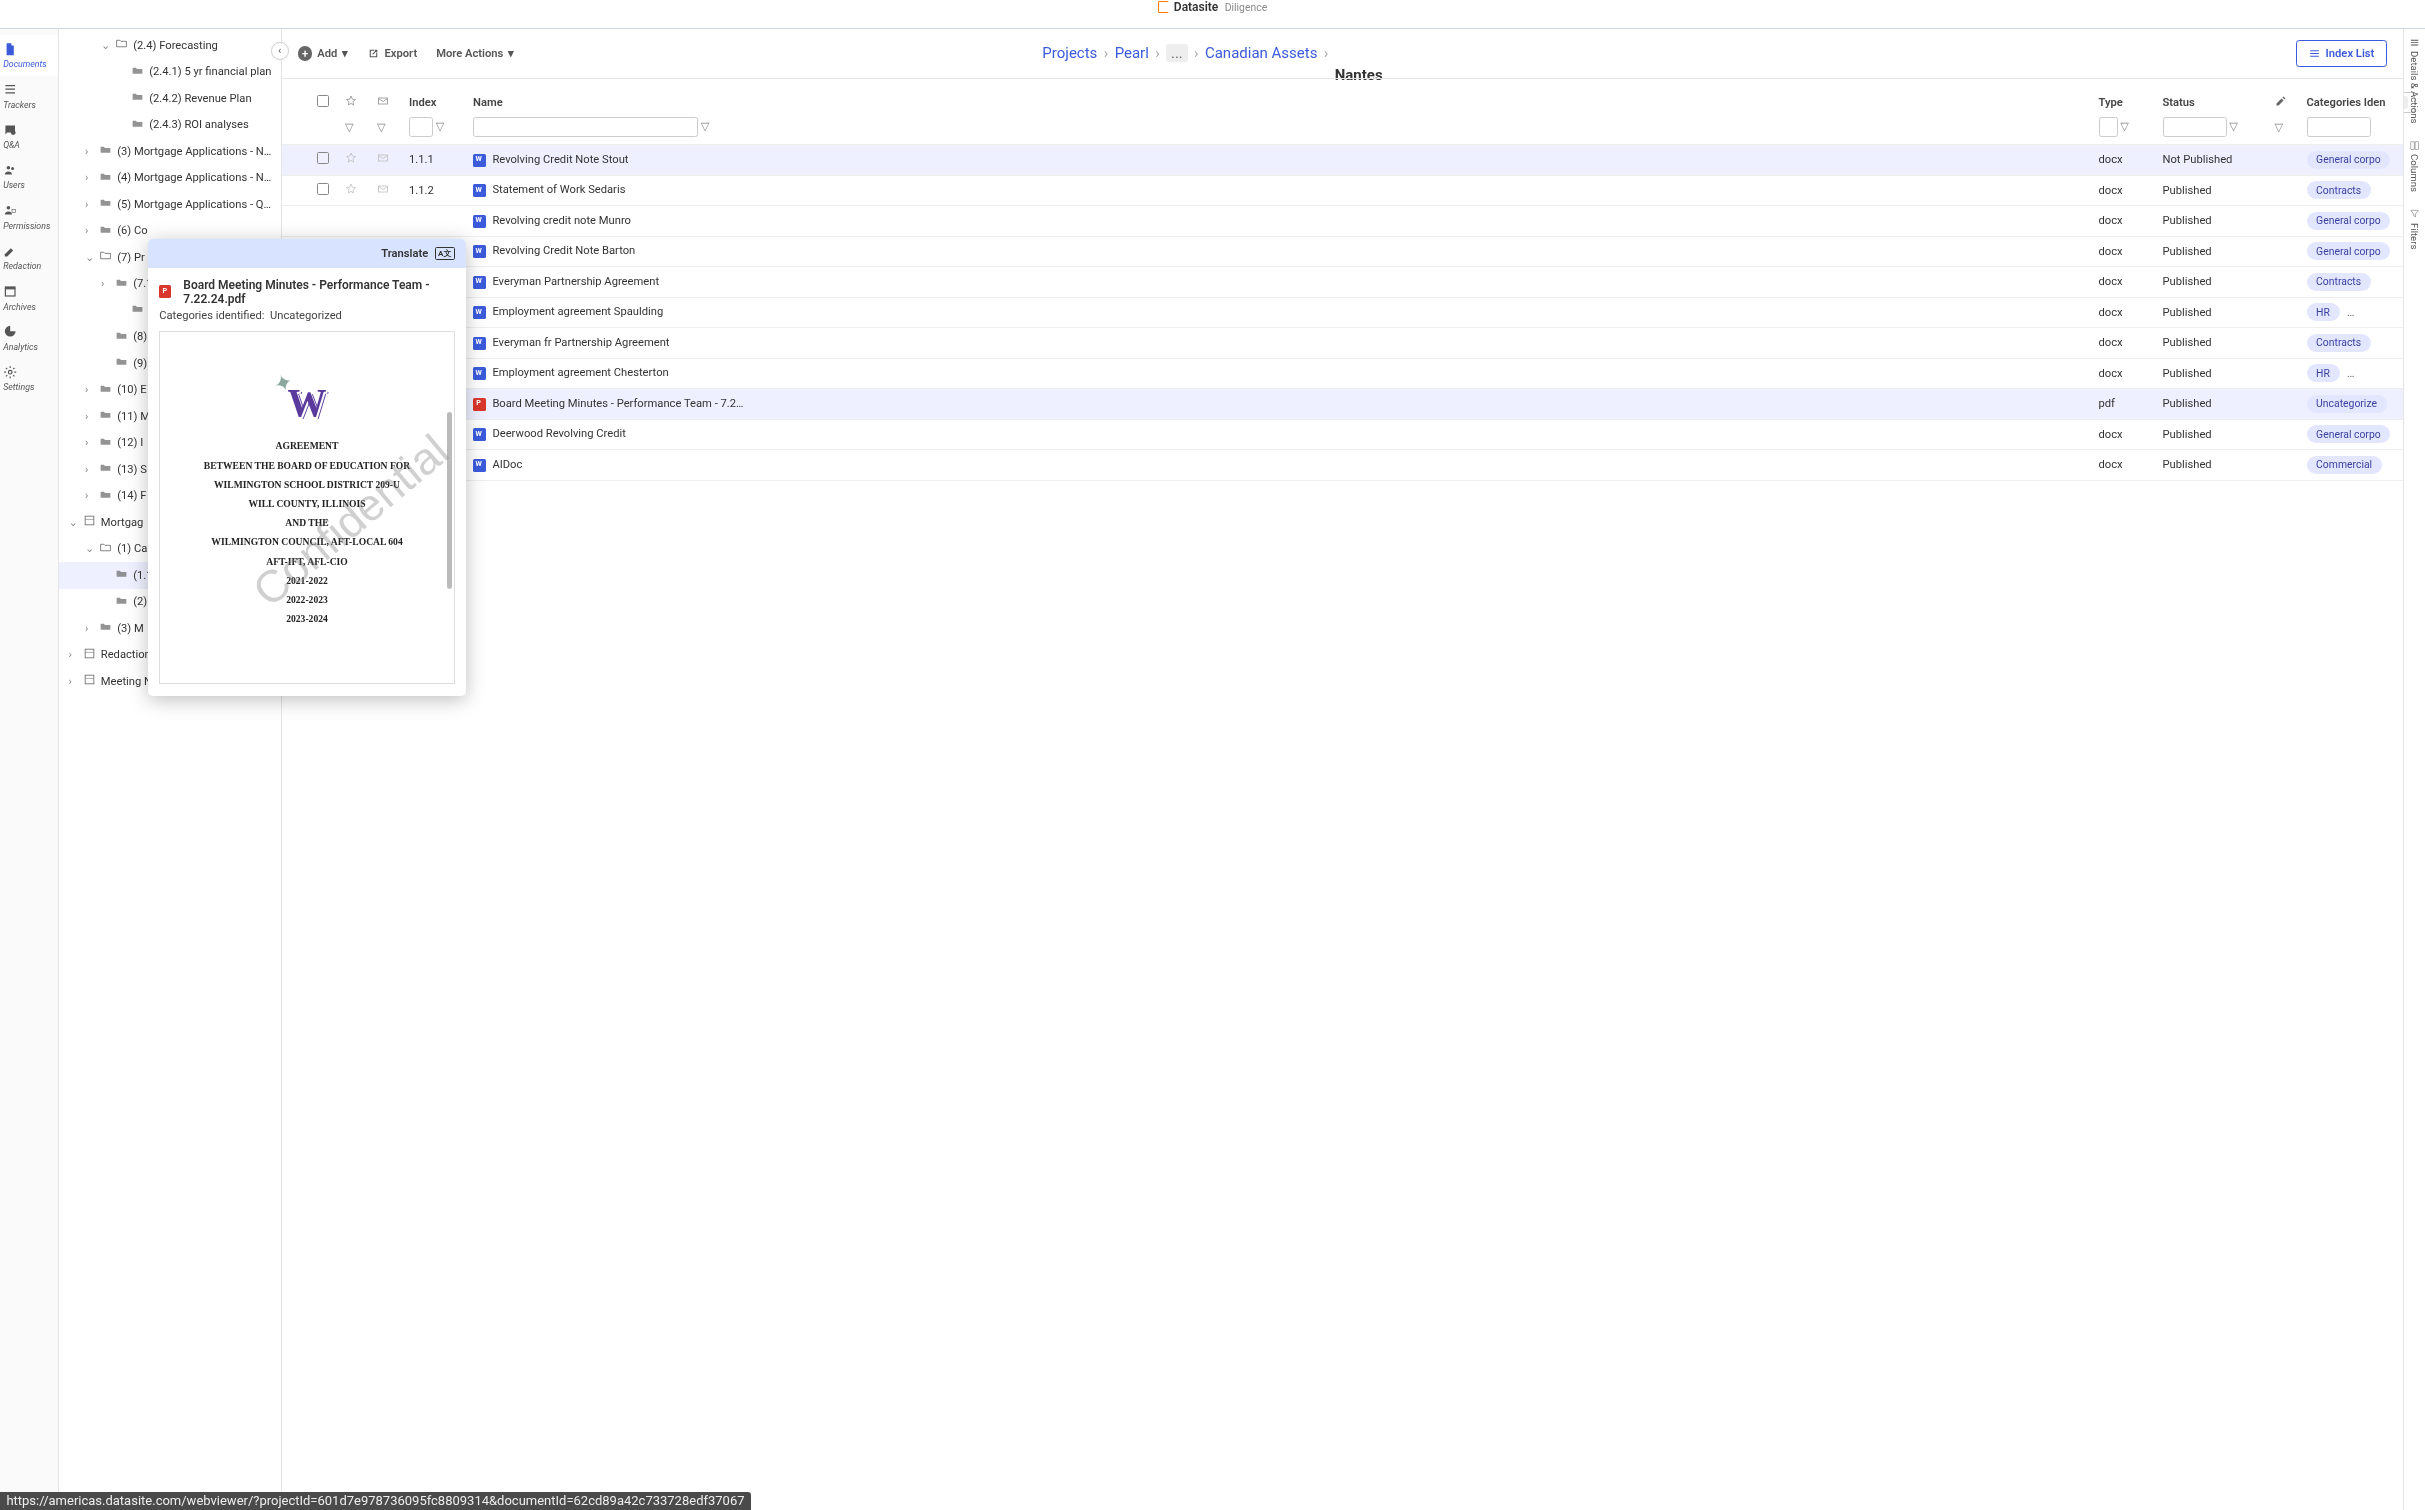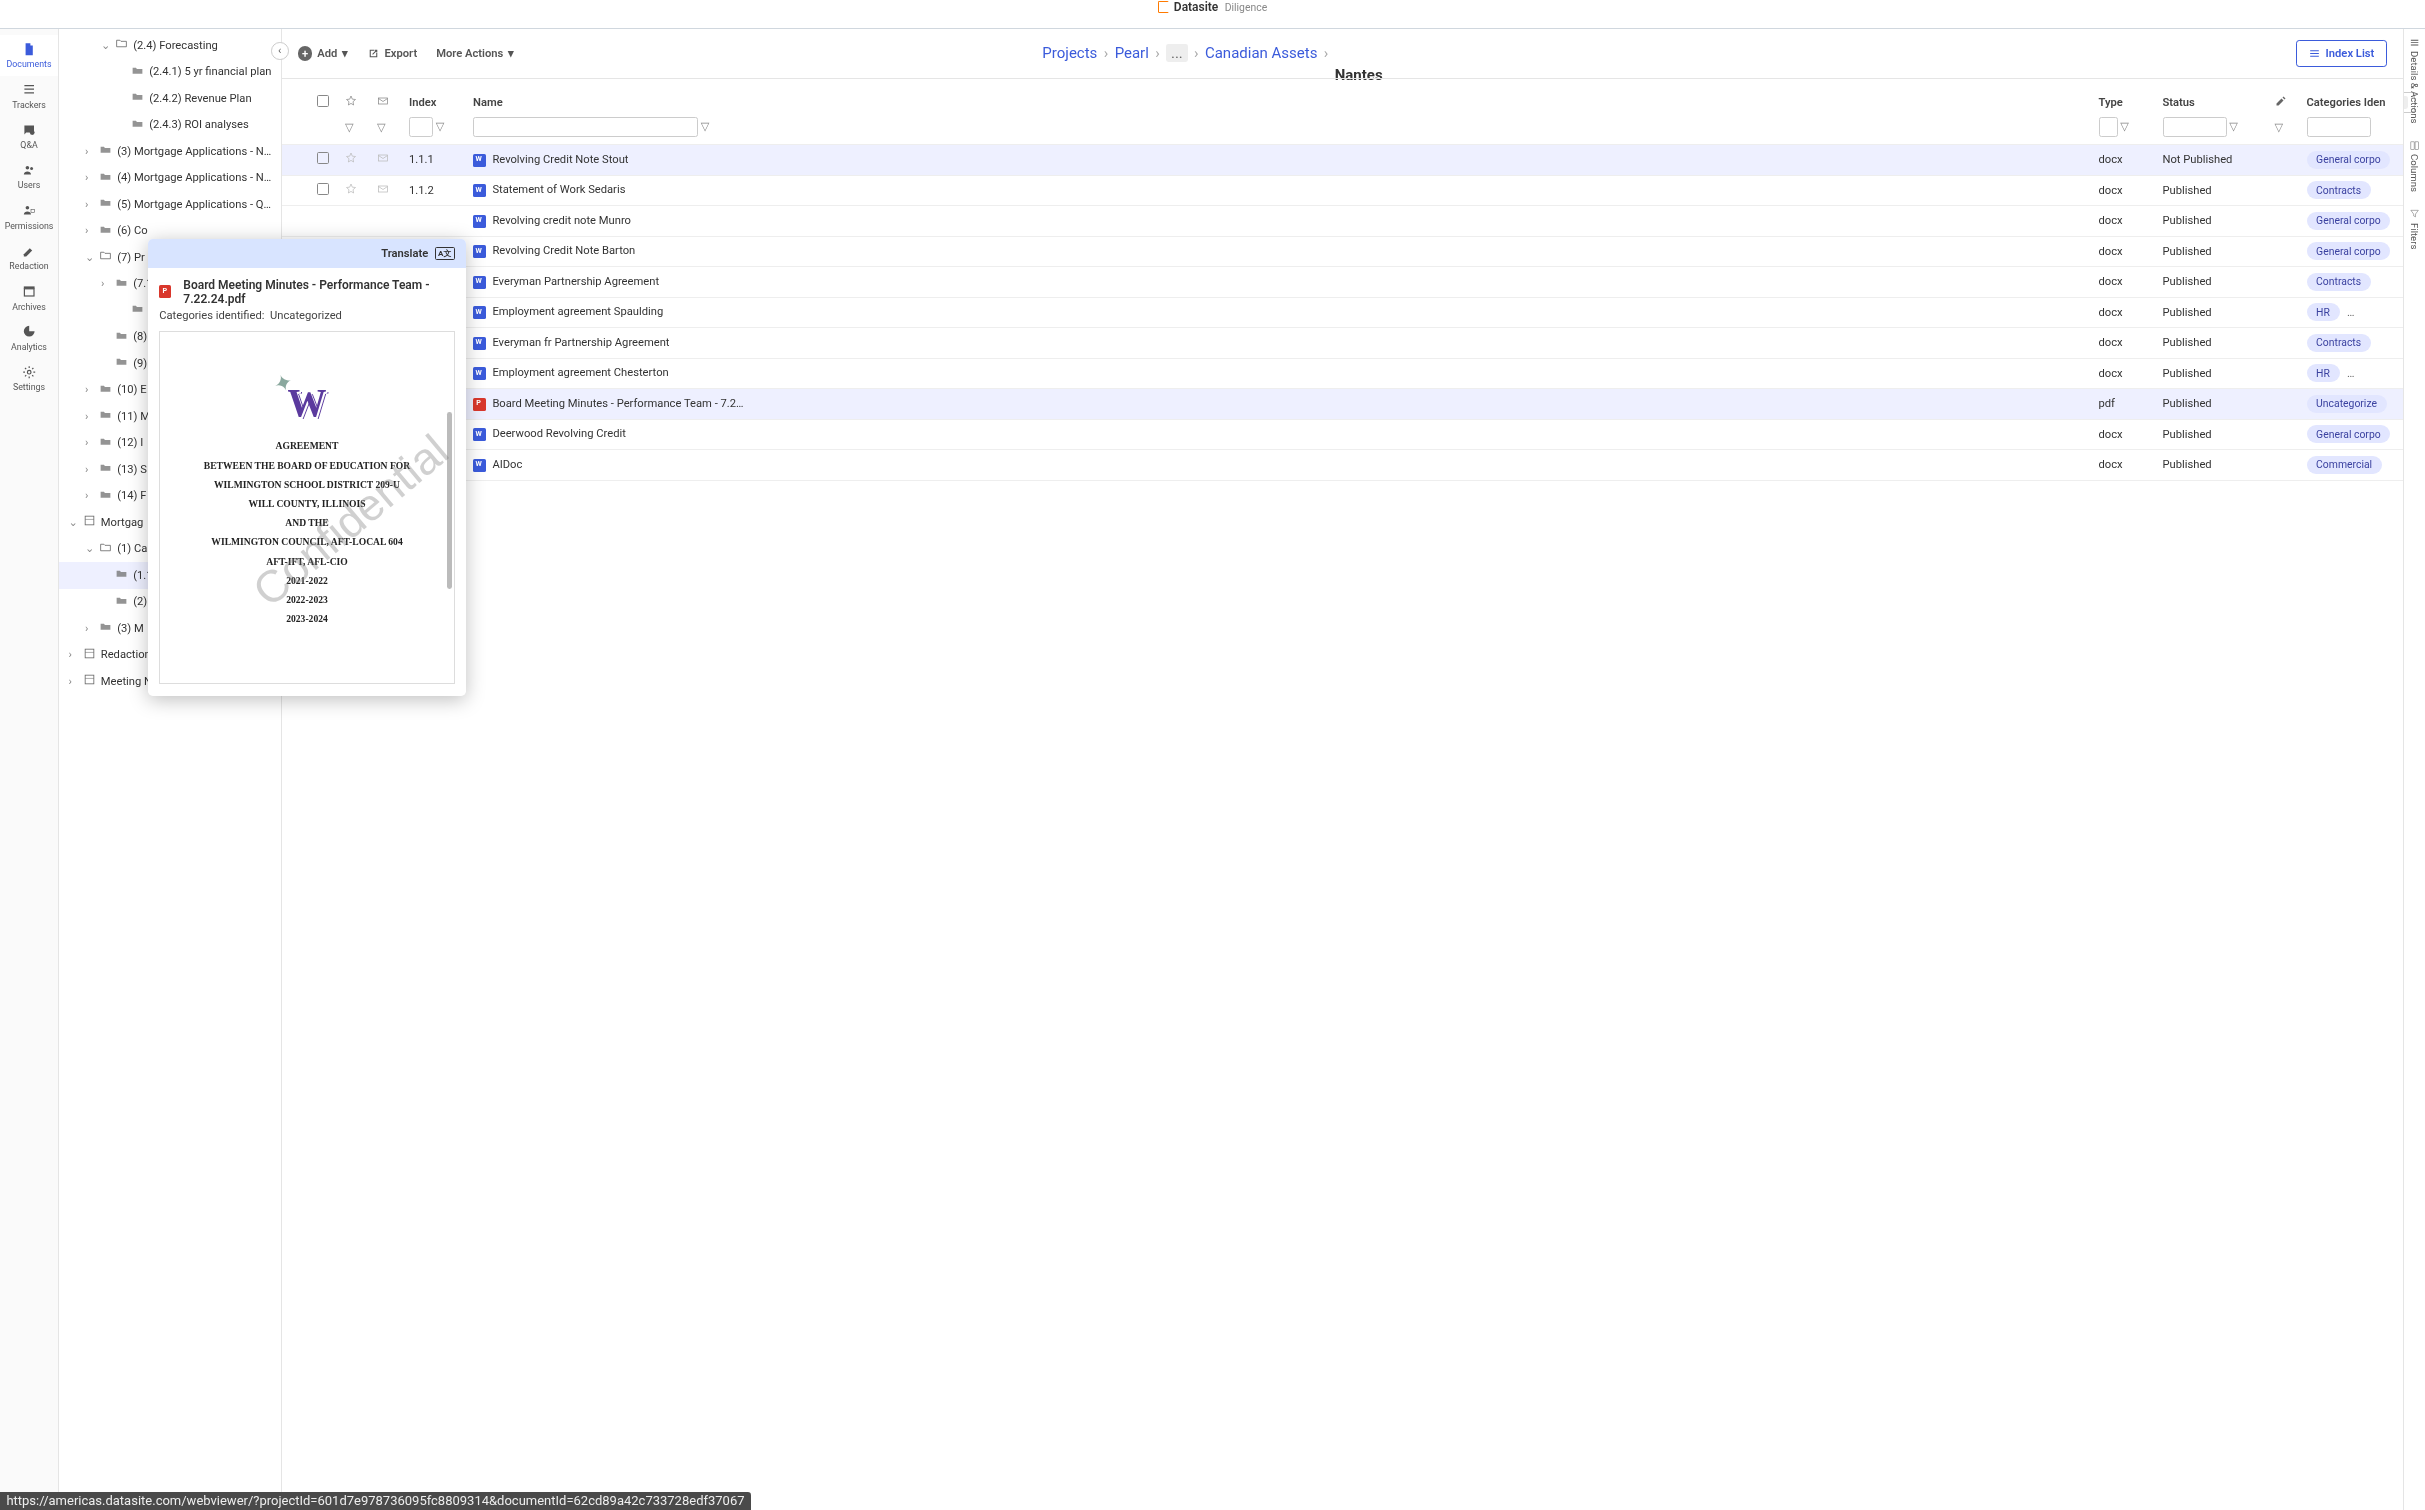--- a/index.html
+++ b/index.html
@@ -19,21 +19,21 @@
 .topbar-right { margin-left: auto; display: flex; align-items: center; gap: 14.4px; }
 .top-link { display: flex; align-items: center; gap: 4.8px; color: #333; cursor: pointer; font-weight: 500; }
 .top-link svg { width: 13px; height: 13px; }
 .search-box { display: flex; align-items: center; border: 0.8px solid #ccc; border-radius: 3.2px; padding: 3.2px 6.4px; width: 193px; background: #fff; }
 .search-box input { border: none; outline: none; flex: 1; font-size: 11.2px; }
 .search-box .slash { background: #eee; border-radius: 2.4px; padding: 0.8px 4.8px; font-size: 9.6px; color: #666; font-style: italic; }
 
 
 .main { display: flex; height: calc(100vh - 29px); position: relative; }
 .leftnav { width: 59px; background: #fafafa; border-right: 0.8px solid #e5e5e5; display: flex; flex-direction: column; align-items: center; padding-top: 6.4px; }
-.nav-item { display: flex; flex-direction: column; align-items: center; gap: 3.2px; padding: 6.4px 3.2px; width: 100%; cursor: pointer; color: #555; font-size: 8.8px; }
+.nav-item { display: flex; flex-direction: column; gap: 3.2px; padding: 6.4px 3.2px; width: 100%; cursor: pointer; color: #555; font-size: 8.8px; font-style: italic; }
 .nav-item.active { color: #3b5bdb; background: #fff; }
 .nav-item svg { width: 14.4px; height: 14.4px; }
 
 .tree-panel { width: 223px; border-right: 0.8px solid #e5e5e5; overflow-y: auto; padding: 3.2px 0; font-size: 11.2px; position: relative; }
 .tree-row { display: flex; align-items: center; height: 26.5px; padding: 0 6.4px; cursor: pointer; gap: 4.8px; white-space: nowrap; overflow: hidden; }
 .tree-row.selected { background: #eef0ff; }
 .tree-row.bottom-item { justify-content: space-between; padding-right: 8px;}
 .tree-caret { width: 9.6px; color: #888; flex-shrink: 0; }
 .tree-icon { width: 13px; color: #666; flex-shrink: 0; }
 .tree-label { overflow: hidden; text-overflow: ellipsis; }

